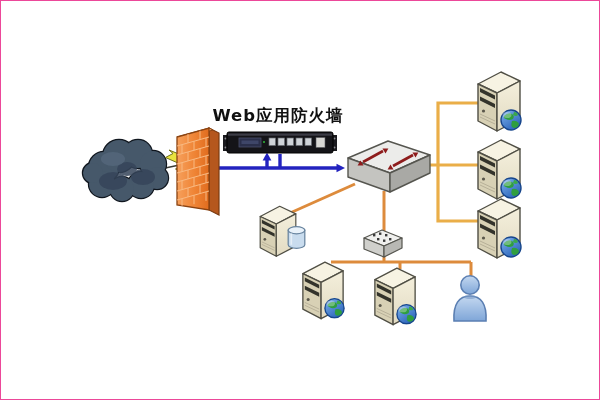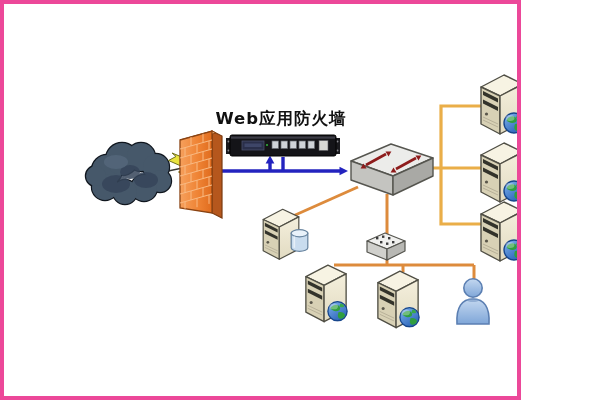--- a/index.html
+++ b/index.html
@@ -1,18 +1,18 @@
 <!DOCTYPE html>
 <html><head>
 <meta charset="utf-8">
 <style>
   html,body{margin:0;padding:0;background:#fff;}
   .stage{
-    position:relative;width:521px;height:400px;background:#ffffff;
-    border:4px solid #ec4899;box-sizing:border-box;overflow:hidden;
+    position:relative;width:600px;height:400px;background:#ffffff;
+    border:1px solid #ec4899;box-sizing:border-box;overflow:hidden;
     font-family:"Liberation Sans",sans-serif;
   }
   svg{display:block;}
   .waf-label{
     font-family:"DejaVu Sans","Liberation Sans",sans-serif;
     font-size:16.5px;font-weight:bold;letter-spacing:1px;
   }
 </style>
 </head>
 <body>

